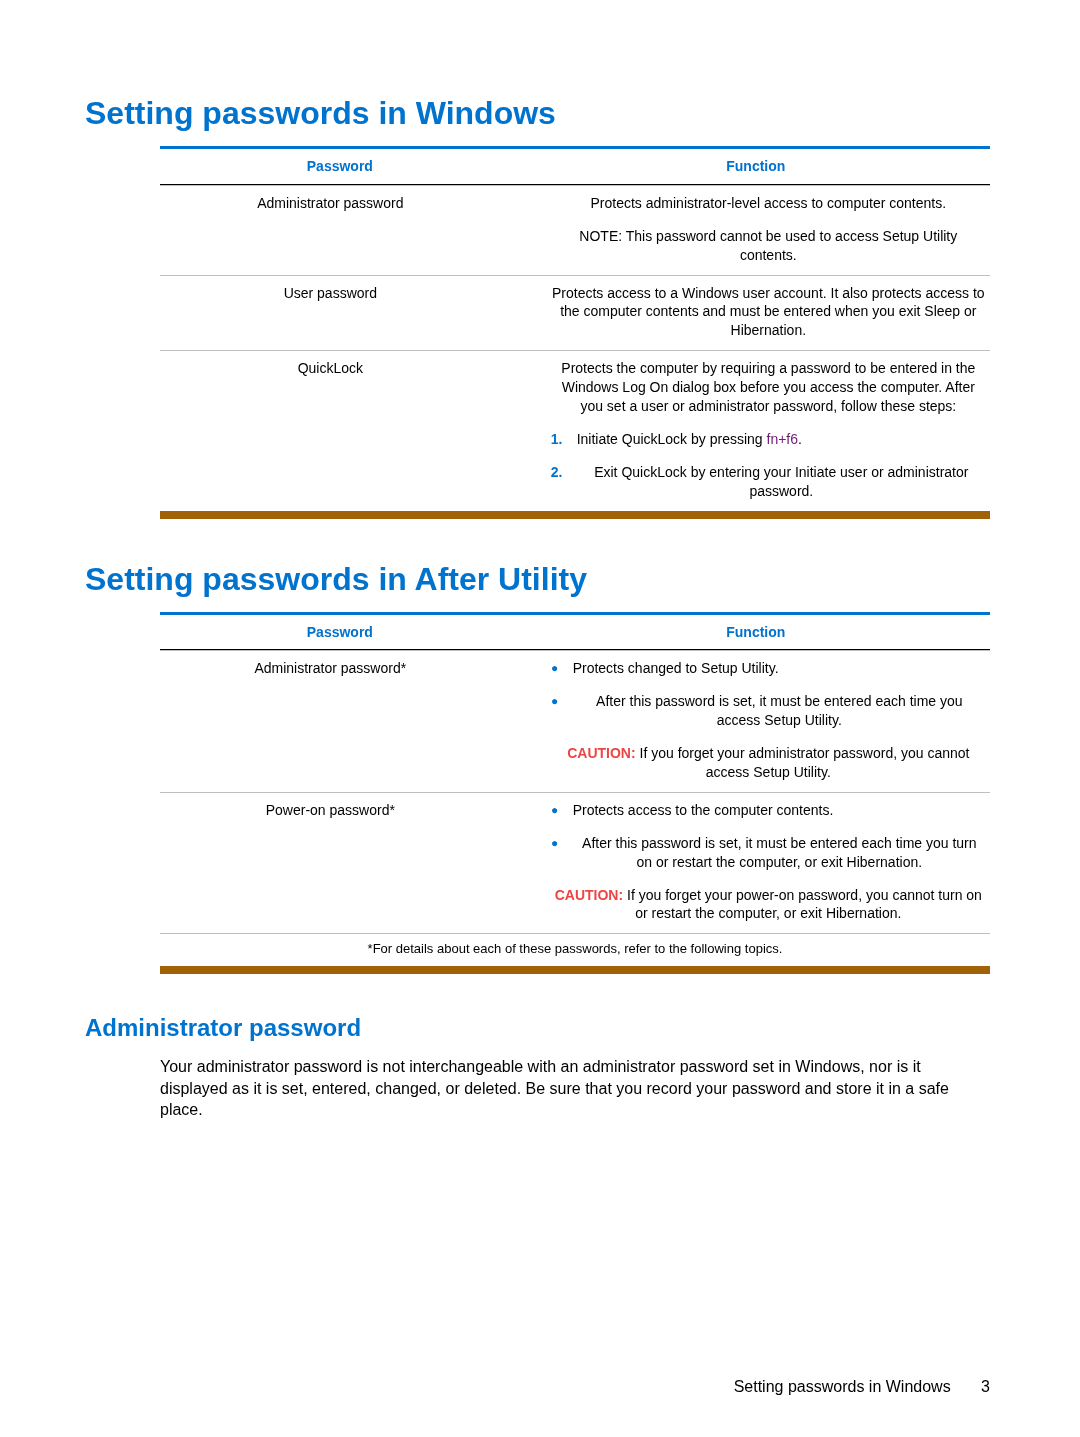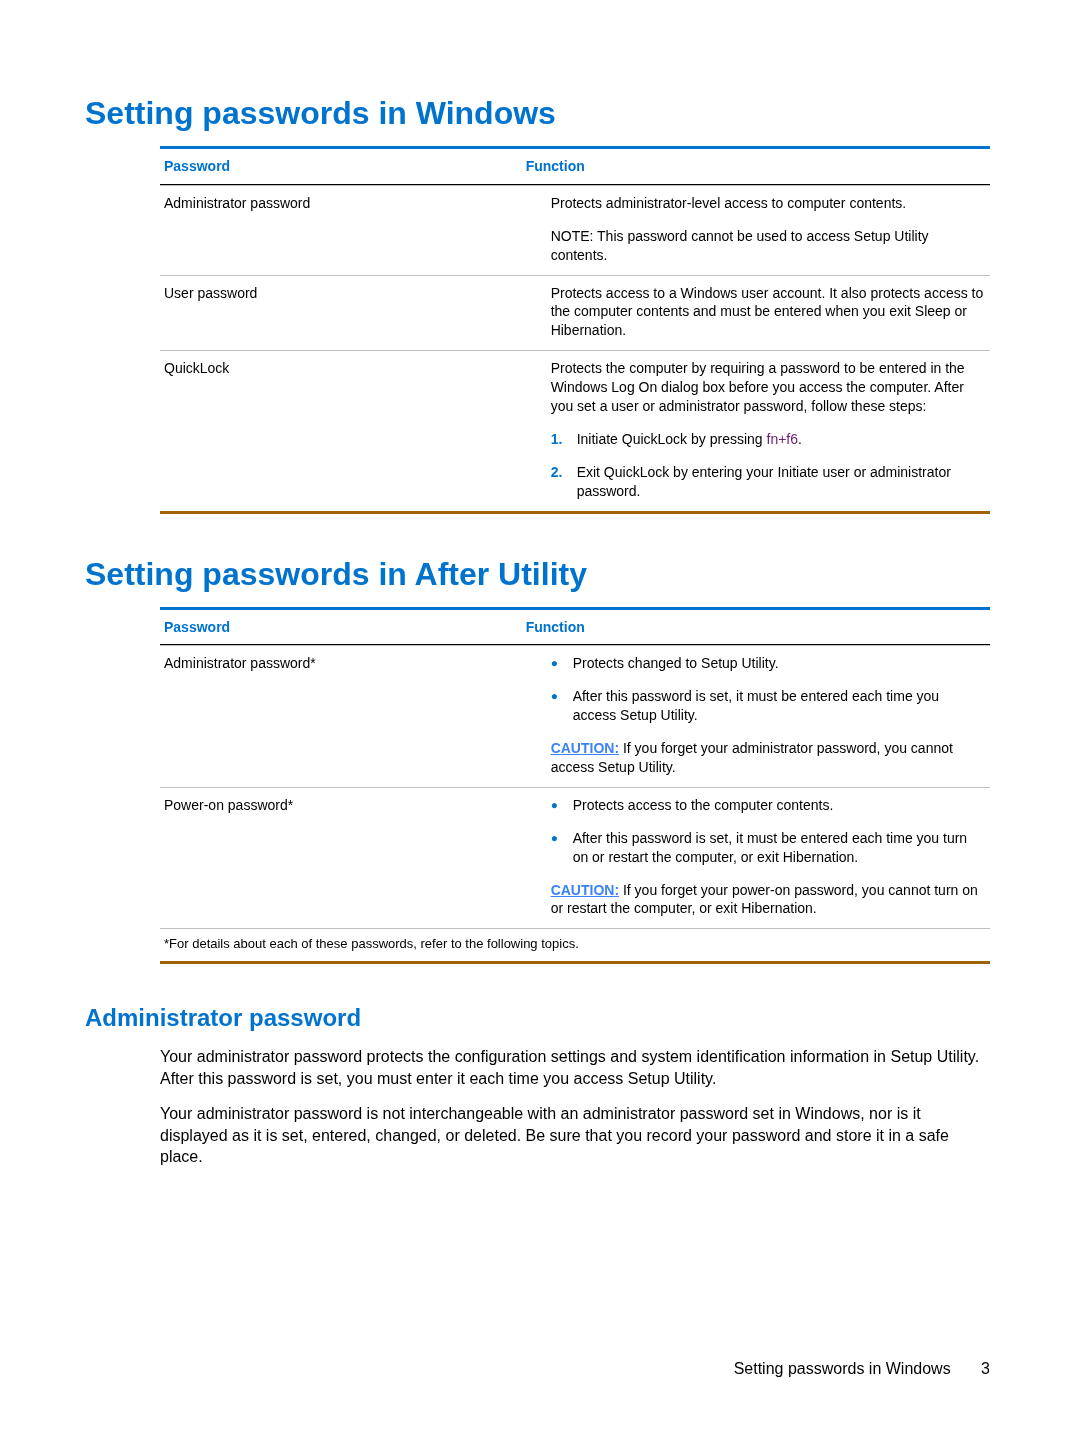--- a/index.html
+++ b/index.html
@@ -23,23 +23,24 @@
     .h2 {
       color: #0073cf;
       font-size: 24px;
       font-weight: bold;
       margin-top: 40px;
       margin-bottom: 10px;
     }
     .table-wrap {
       margin-left: 75px;
       border-top: 3px solid #0073cf;
-      border-bottom: 3px solid #a16207;
+      border-bottom: 8px solid #a16207;
       font-size: 14px;
       line-height: 1.35;
+      text-align: center;
     }
     .table-head {
       display: flex;
       border-bottom: 1px solid #000;
       padding: 8px 4px;
       font-weight: bold;
       color: #0073cf;
       font-size: 14px;
     }
     .col-p { width: 44%; padding-right: 10px; }
@@ -47,41 +48,41 @@
     .trow {
       display: flex;
       border-top: 1px solid #bfbfbf;
       padding: 8px 4px 10px 4px;
     }
     .trow:first-of-type { border-top: none; }
     .cell-p { width: 44%; padding-right: 10px; }
     .cell-f { width: 56%; margin-left: 44px; }
     .cell-f > * + * { margin-top: 14px; }
     .note-lbl { font-weight: normal; }
-    .caution-lbl { font-weight: bold; color: #3b82f6; text-decoration: underline; }
+    .caution-lbl { font-weight: bold; color: #ef4444; }
     .link { color: #701a75; }
     .step { display: flex; gap: 14px; }
     .step-num { color: #0073cf; font-weight: bold; min-width: 12px; }
     .bul-item { display: flex; gap: 14px; }
     .bul-dot { color: #0073cf; font-weight: bold; min-width: 8px; line-height: 1; font-size: 12px; padding-top: 3px; }
     .footnote {
       padding: 6px 4px 8px 4px;
       border-top: 1px solid #bfbfbf;
       font-size: 13px;
     }
     .body-text {
       margin-left: 75px;
       font-size: 16px;
       line-height: 1.35;
     }
     .body-text p { margin-top: 14px; }
     .section2 { margin-top: 42px; }
     .footer {
       position: absolute;
-      bottom: 59px;
+      bottom: 41px;
       right: 90px;
       font-size: 16px;
     }
     .footer .pg { margin-left: 26px; }
   </style>
 </head>
 <body>
 
 <div class="page">
 
@@ -170,21 +171,20 @@
           </div>
         </div>
       </div>
 
       <div class="footnote">*For details about each of these passwords, refer to the following topics.</div>
     </div>
   </div>
 
   <div class="h2">Administrator password</div>
   <div class="body-text">
-    <p>Your administrator password protects the configuration settings and system identification information in Setup Utility. After this password is set, you must enter it each time you access Setup Utility.</p>
     <p>Your administrator password is not interchangeable with an administrator password set in Windows, nor is it displayed as it is set, entered, changed, or deleted. Be sure that you record your password and store it in a safe place.</p>
   </div>
 
   <div class="footer">
     <span>Setting passwords in Windows</span>
     <span class="pg">3</span>
   </div>
 
 </div>
 

